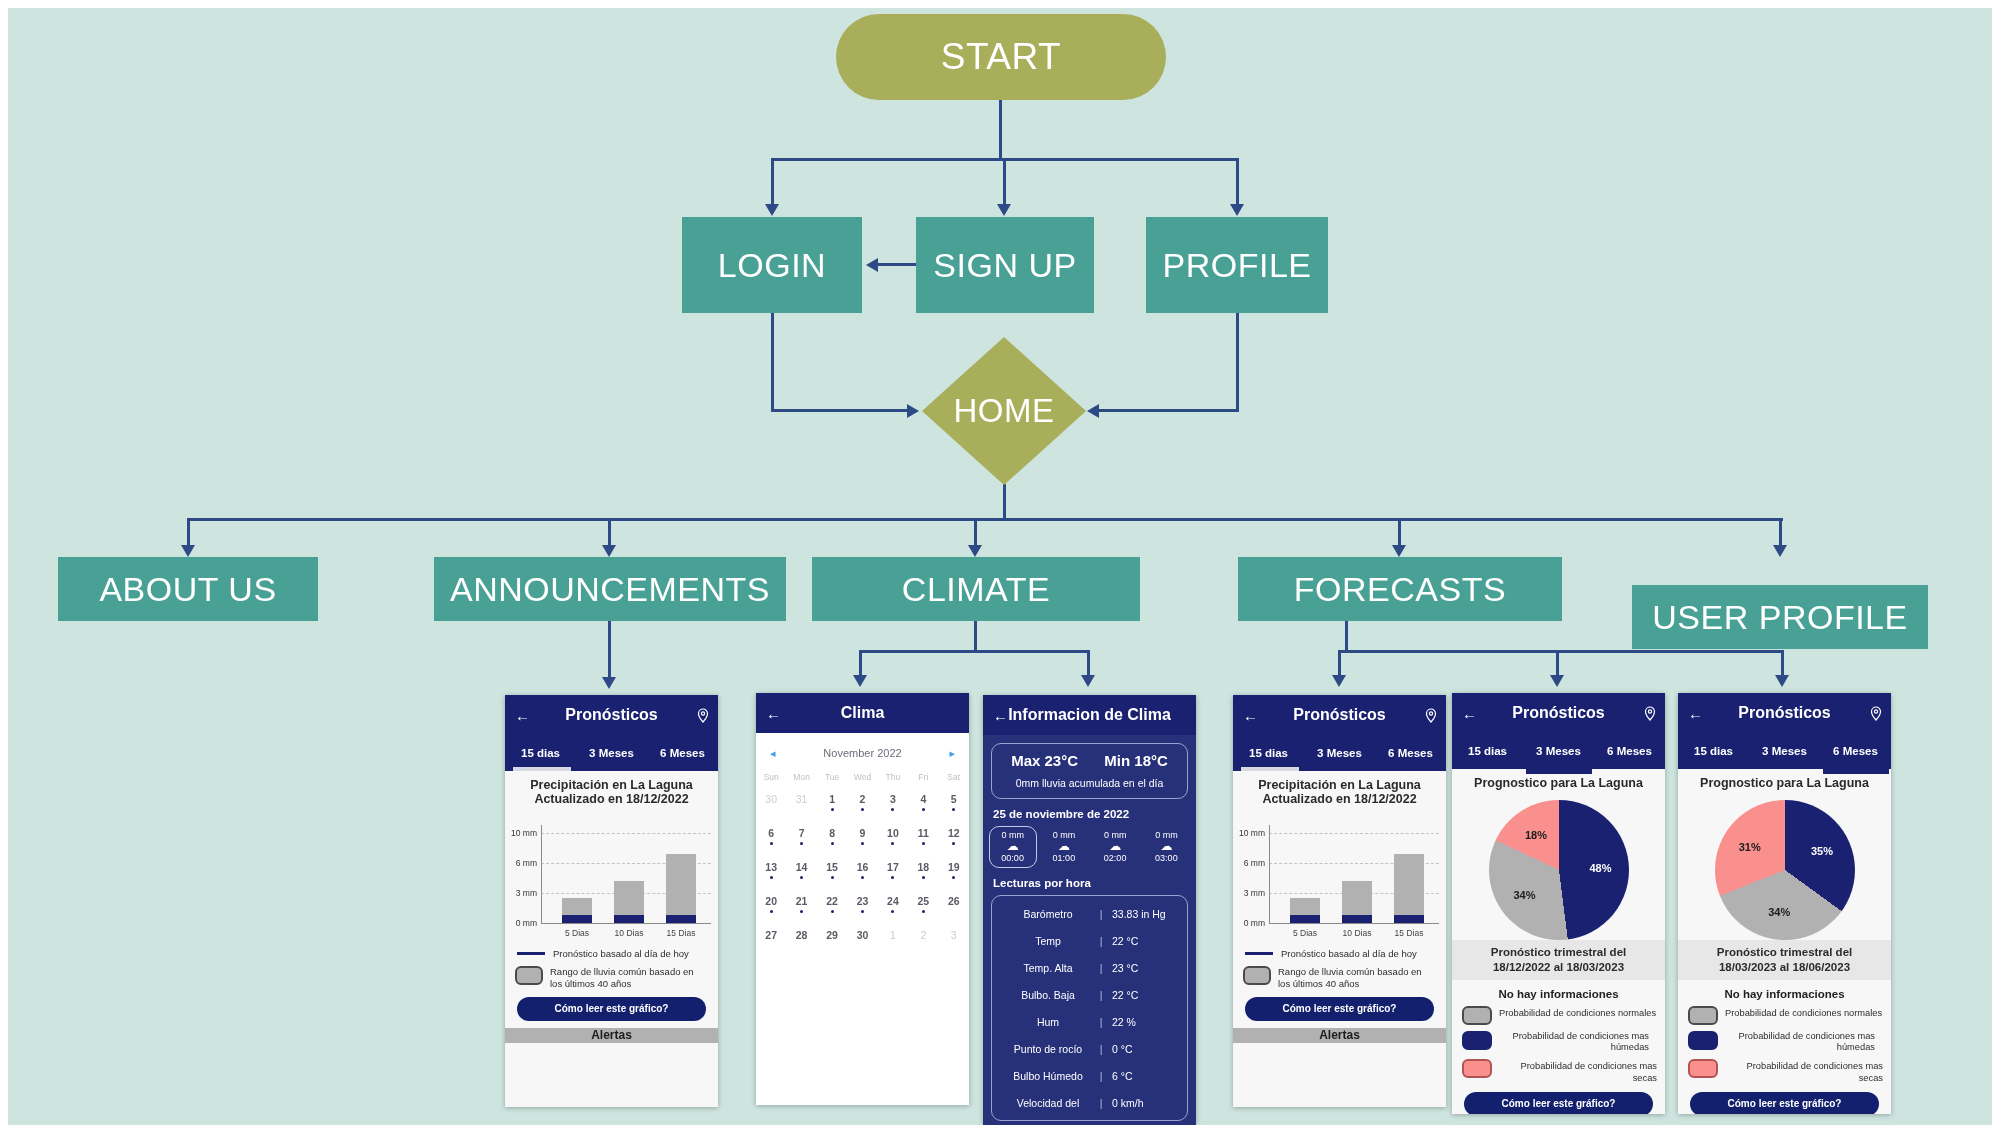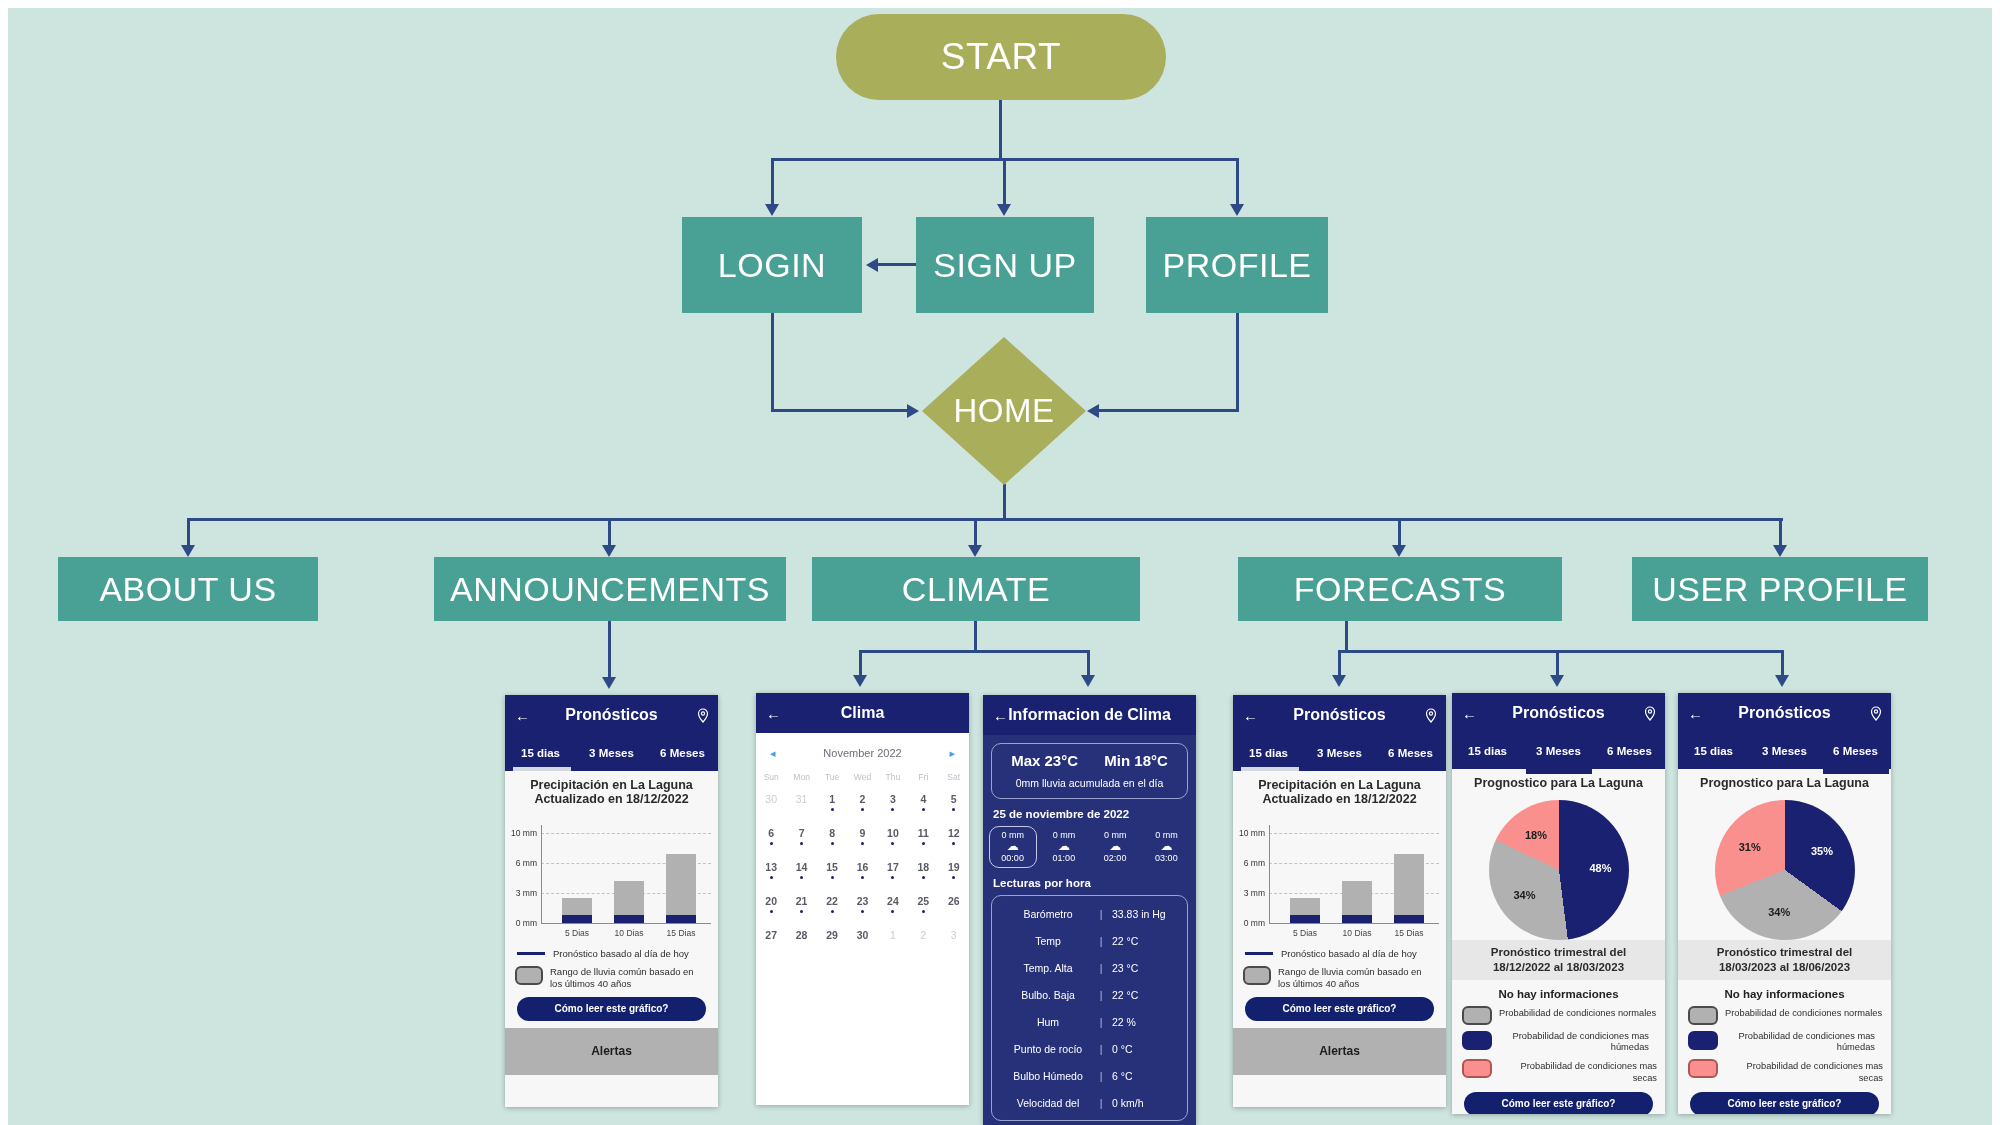--- a/index.html
+++ b/index.html
@@ -38,21 +38,21 @@
   .bc-axish{position:absolute;height:1px;background:#8a8a8a;}
   .bc-ylab{position:absolute;width:28px;text-align:right;font-size:8.5px;color:#333;}
   .bc-xlab{position:absolute;font-size:8.5px;color:#444;text-align:center;width:44px;}
   .bc-bar{position:absolute;background:#b1b1b1;}
   .bc-bar .fc{position:absolute;left:0;bottom:0;width:100%;background:#1a2171;}
   .lg-row{display:flex;align-items:flex-start;margin:7px 10px 0 10px;font-size:9.5px;color:#2d2d2d;line-height:1.2;}
   .lg-line{width:28px;height:3px;background:#1a2171;margin:4px 8px 0 2px;flex:none;}
   .lg-box{width:24px;height:15px;background:#b1b1b1;border:2px solid #4a4a4a;border-radius:6px;margin:0 7px 0 0;flex:none;}
   .pill-btn{height:24px;margin:8px 12px 0 12px;background:#13206e;border-radius:13px;color:#fff;
             display:flex;align-items:center;justify-content:center;font-size:10px;font-weight:bold;}
-  .alert-band{height:47px;margin-top:7px;background:#b1b1b1;display:flex;align-items:center;justify-content:center;
+  .alert-band{height:15px;margin-top:7px;background:#b1b1b1;display:flex;align-items:center;justify-content:center;
               font-size:12px;font-weight:bold;color:#1d1d1d;}
   
   .cal-nav{position:relative;height:28px;margin-top:6px;display:flex;align-items:center;justify-content:center;
            font-size:11px;color:#6b6f7a;background:#fff;}
   .cal-arrow{position:absolute;top:0;height:28px;display:flex;align-items:center;color:#41a0ea;font-size:11px;}
   .cal-head,.cal-row{display:flex;background:#fff;}
   .cal-head div{flex:1;text-align:center;font-size:8.5px;color:#bcc0c8;height:20px;line-height:20px;}
   .cal-cell{flex:1;height:34px;text-align:center;font-size:10.5px;font-weight:bold;color:#5a5a66;position:relative;padding-top:6px;box-sizing:border-box;}
   .cal-cell.muted{color:#c9ccd4;font-weight:normal;}
   .cal-cell .dot{position:absolute;left:50%;margin-left:-1.5px;top:21px;width:3px;height:3px;border-radius:50%;background:#1a2171;}
@@ -149,21 +149,21 @@
   <div class="diamond-wrap" style="left:922px;top:337px;width:164px;height:148px">
     <svg width="164" height="148">
         <polygon points="82,0 164,74 82,148 0,74" fill="#a9ae5b"></polygon>
       </svg>
     <span class="diamond-label">HOME</span>
   </div>
   <div class="node r2" style="left:58px;top:557px;width:260px;height:64px">ABOUT US</div>
   <div class="node r2" style="left:434px;top:557px;width:352px;height:64px">ANNOUNCEMENTS</div>
   <div class="node r2" style="left:812px;top:557px;width:328px;height:64px">CLIMATE</div>
   <div class="node r2" style="left:1238px;top:557px;width:324px;height:64px">FORECASTS</div>
-  <div class="node r2" style="left:1632px;top:557px;width:296px;height:64px">USER PROFILE</div>
+  <div class="node r2" style="left:1632px;top:585px;width:296px;height:64px">USER PROFILE</div>
 
   <div class="phone" style="left:505px;top:695px;height:412px">
     <div class="ph-header">
       <span class="ph-back">←</span>
       <span class="ph-title">Pronósticos</span>
       <span class="ph-pin">
           <svg width="12" height="15" viewBox="0 0 24 30">
             <path d="M12 2C7 2 3 6 3 11c0 7 9 17 9 17s9-10 9-17c0-5-4-9-9-9z" fill="none" stroke="#fff" stroke-width="2.4"></path>
             <circle cx="12" cy="11" r="3.2" fill="none" stroke="#fff" stroke-width="2.4"></circle>
           </svg>

